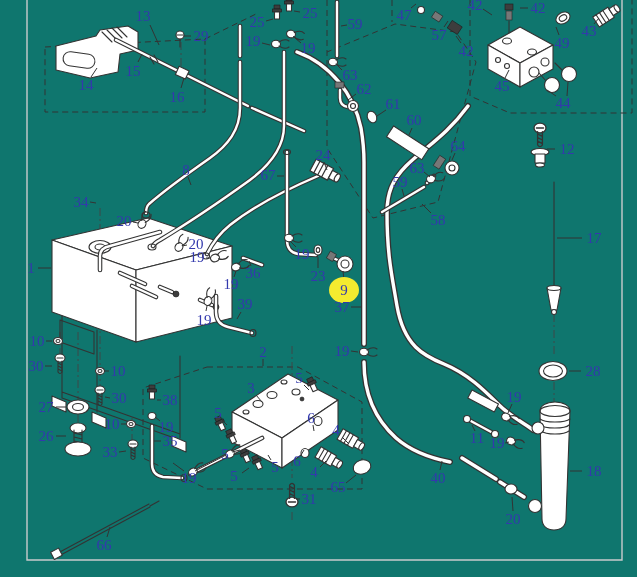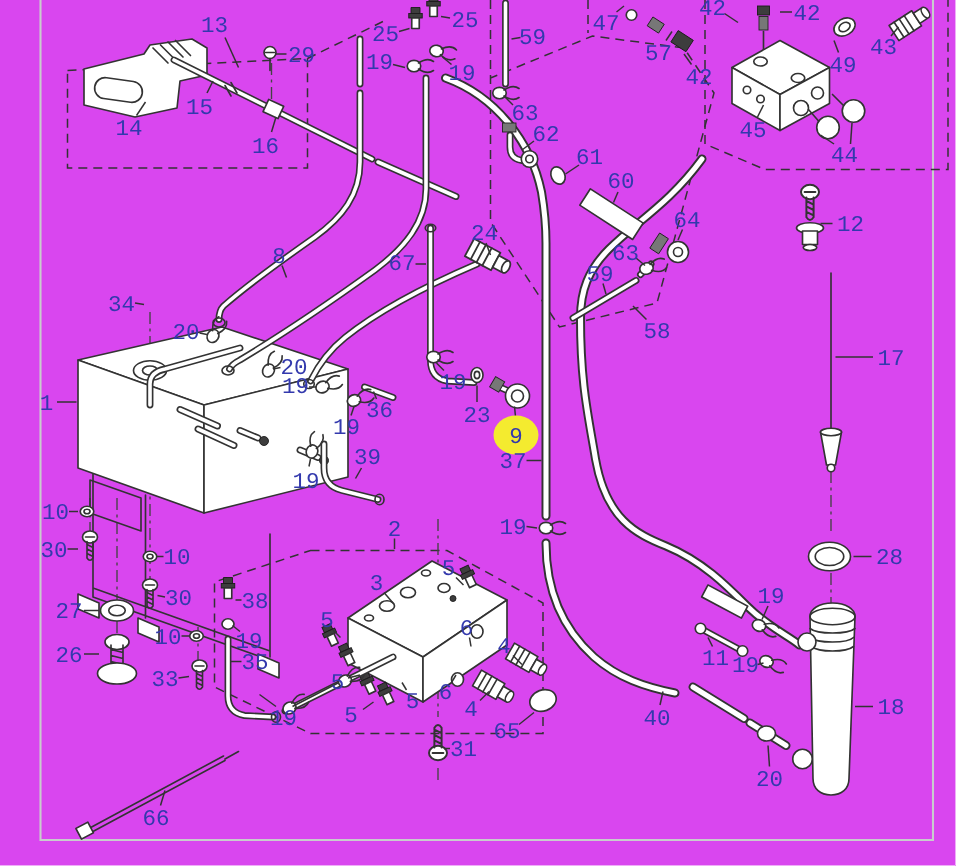--- a/index.html
+++ b/index.html
@@ -1,17 +1,17 @@
 <!DOCTYPE html>
 <html><head>
 <meta charset="utf-8">
 <style>
   html,body{margin:0;padding:0;background:#fff;}
-  .stage{position:relative;width:637px;height:577px;background:#d946ef;overflow:hidden;
-         font-family:Liberation Mono, monospace;}
+  .stage{position:relative;width:637px;height:577px;background:#0f766e;overflow:hidden;
+         font-family:Liberation Serif, serif;}
   svg{display:block;}
   .s{stroke:#333;fill:none;stroke-width:1.1;stroke-linejoin:round;stroke-linecap:round;}
   .f{fill:#fff;stroke:#333;stroke-width:1.1;stroke-linejoin:round;}
   .dk{fill:#3d3d3d;stroke:#1c1c1c;stroke-width:.6;}
   .dk2{fill:#777;stroke:#222;stroke-width:.6;}
   .dash{stroke:#333;fill:none;stroke-width:1;stroke-dasharray:6 4;}
   .cl{stroke:#444;fill:none;stroke-width:.9;stroke-dasharray:8 3 2 3;}
   .frame{stroke:#c9cbcd;fill:none;stroke-width:1.4;}
   .tube{stroke:#333;fill:none;stroke-width:6;stroke-linecap:round;}
   .tube.thin{stroke-width:4.6;}

